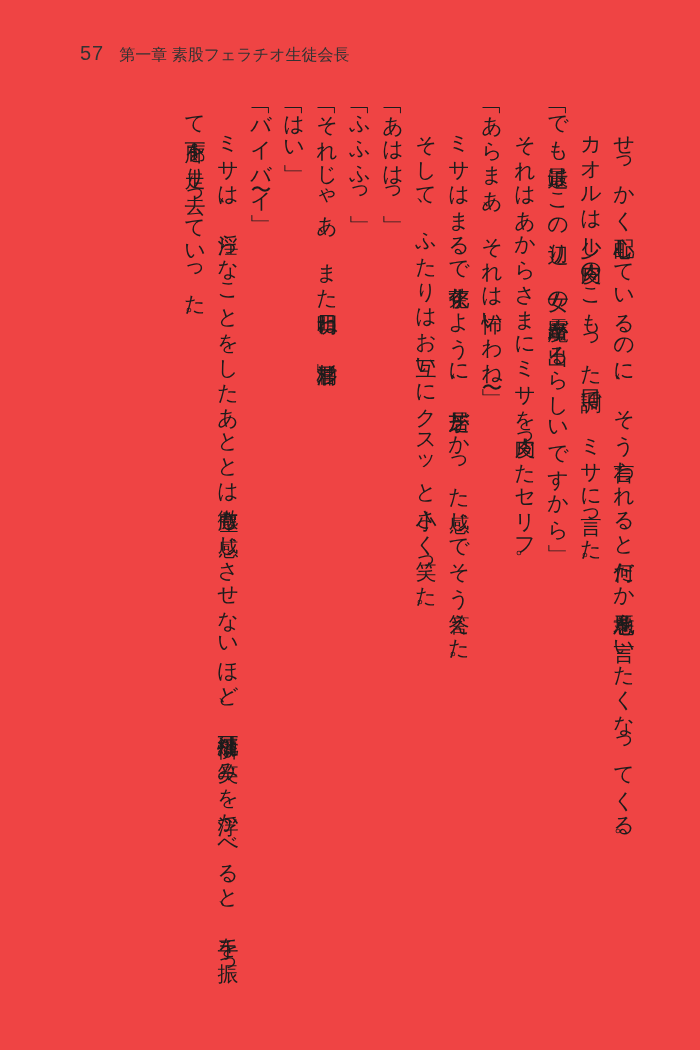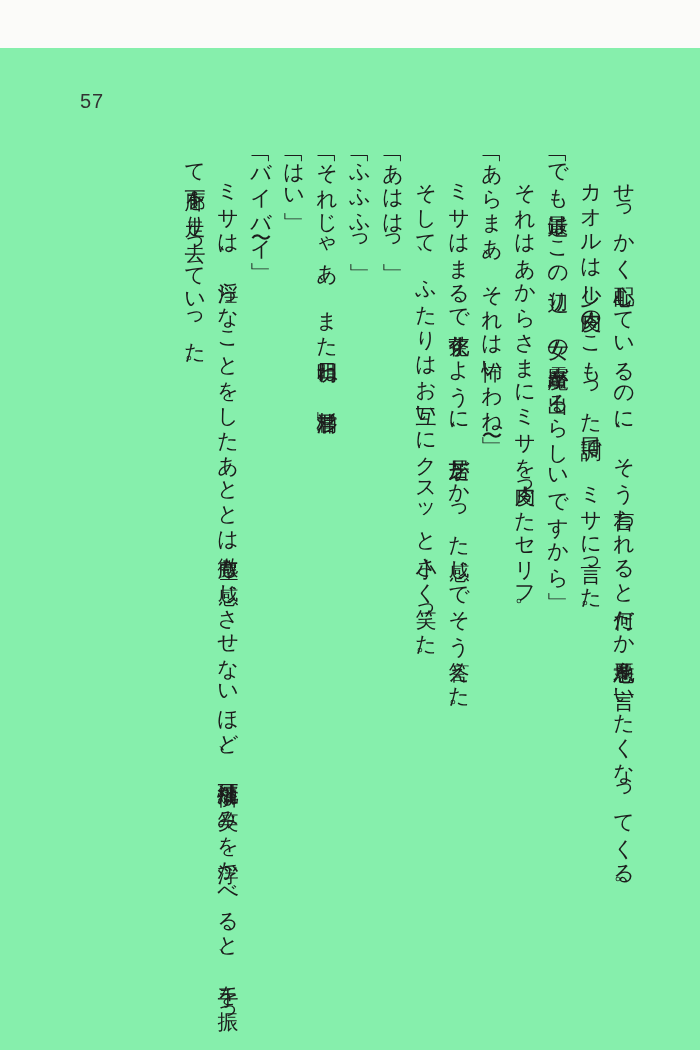--- a/index.html
+++ b/index.html
@@ -9,22 +9,21 @@
   body {
     width: 700px;
     height: 1050px;
     position: relative;
     background: #fbfbf9;
     overflow: hidden;
   }
   .page {
     position: absolute;
     inset: 0;
-    background: #86efac;
-    margin-top: 48px;
+    background: #ef4444;
   }
   .running-header {
     position: absolute;
     left: 80px;
     top: 42px;
     display: flex;
     align-items: baseline;
     gap: 15px;
     font-family: "Liberation Sans", "DejaVu Sans", sans-serif;
     color: #333333;
@@ -61,20 +60,21 @@
     text-indent: 0;
   }
 </style>
 </head>
 <body>
 
 <div class="page">
 
   <div class="running-header">
     <span class="page-number">57</span>
+    <span class="chapter-title">第一章 素股フェラチオ生徒会長</span>
   </div>
 
   <div class="body-text" id="body-text">
       <p class="narration">せっかく心配しているのに、そう言われると何だか意地悪を言いたくなってくる。</p>
       <p class="narration">カオルは少し皮肉のこもった口調で、ミサに言った。</p>
       <p class="dialogue">「でも最近はこの辺り、女の露出魔が出るらしいですから」</p>
       <p class="narration">それはあからさまにミサを皮肉ったセリフ。</p>
       <p class="dialogue">「あらまあ、それは怖いわね〜」</p>
       <p class="narration">ミサはまるで茶化すように、芝居がかった感じでそう答えた。</p>
       <p class="narration">そして、ふたりはお互いにクスッと小さく笑った。</p>

